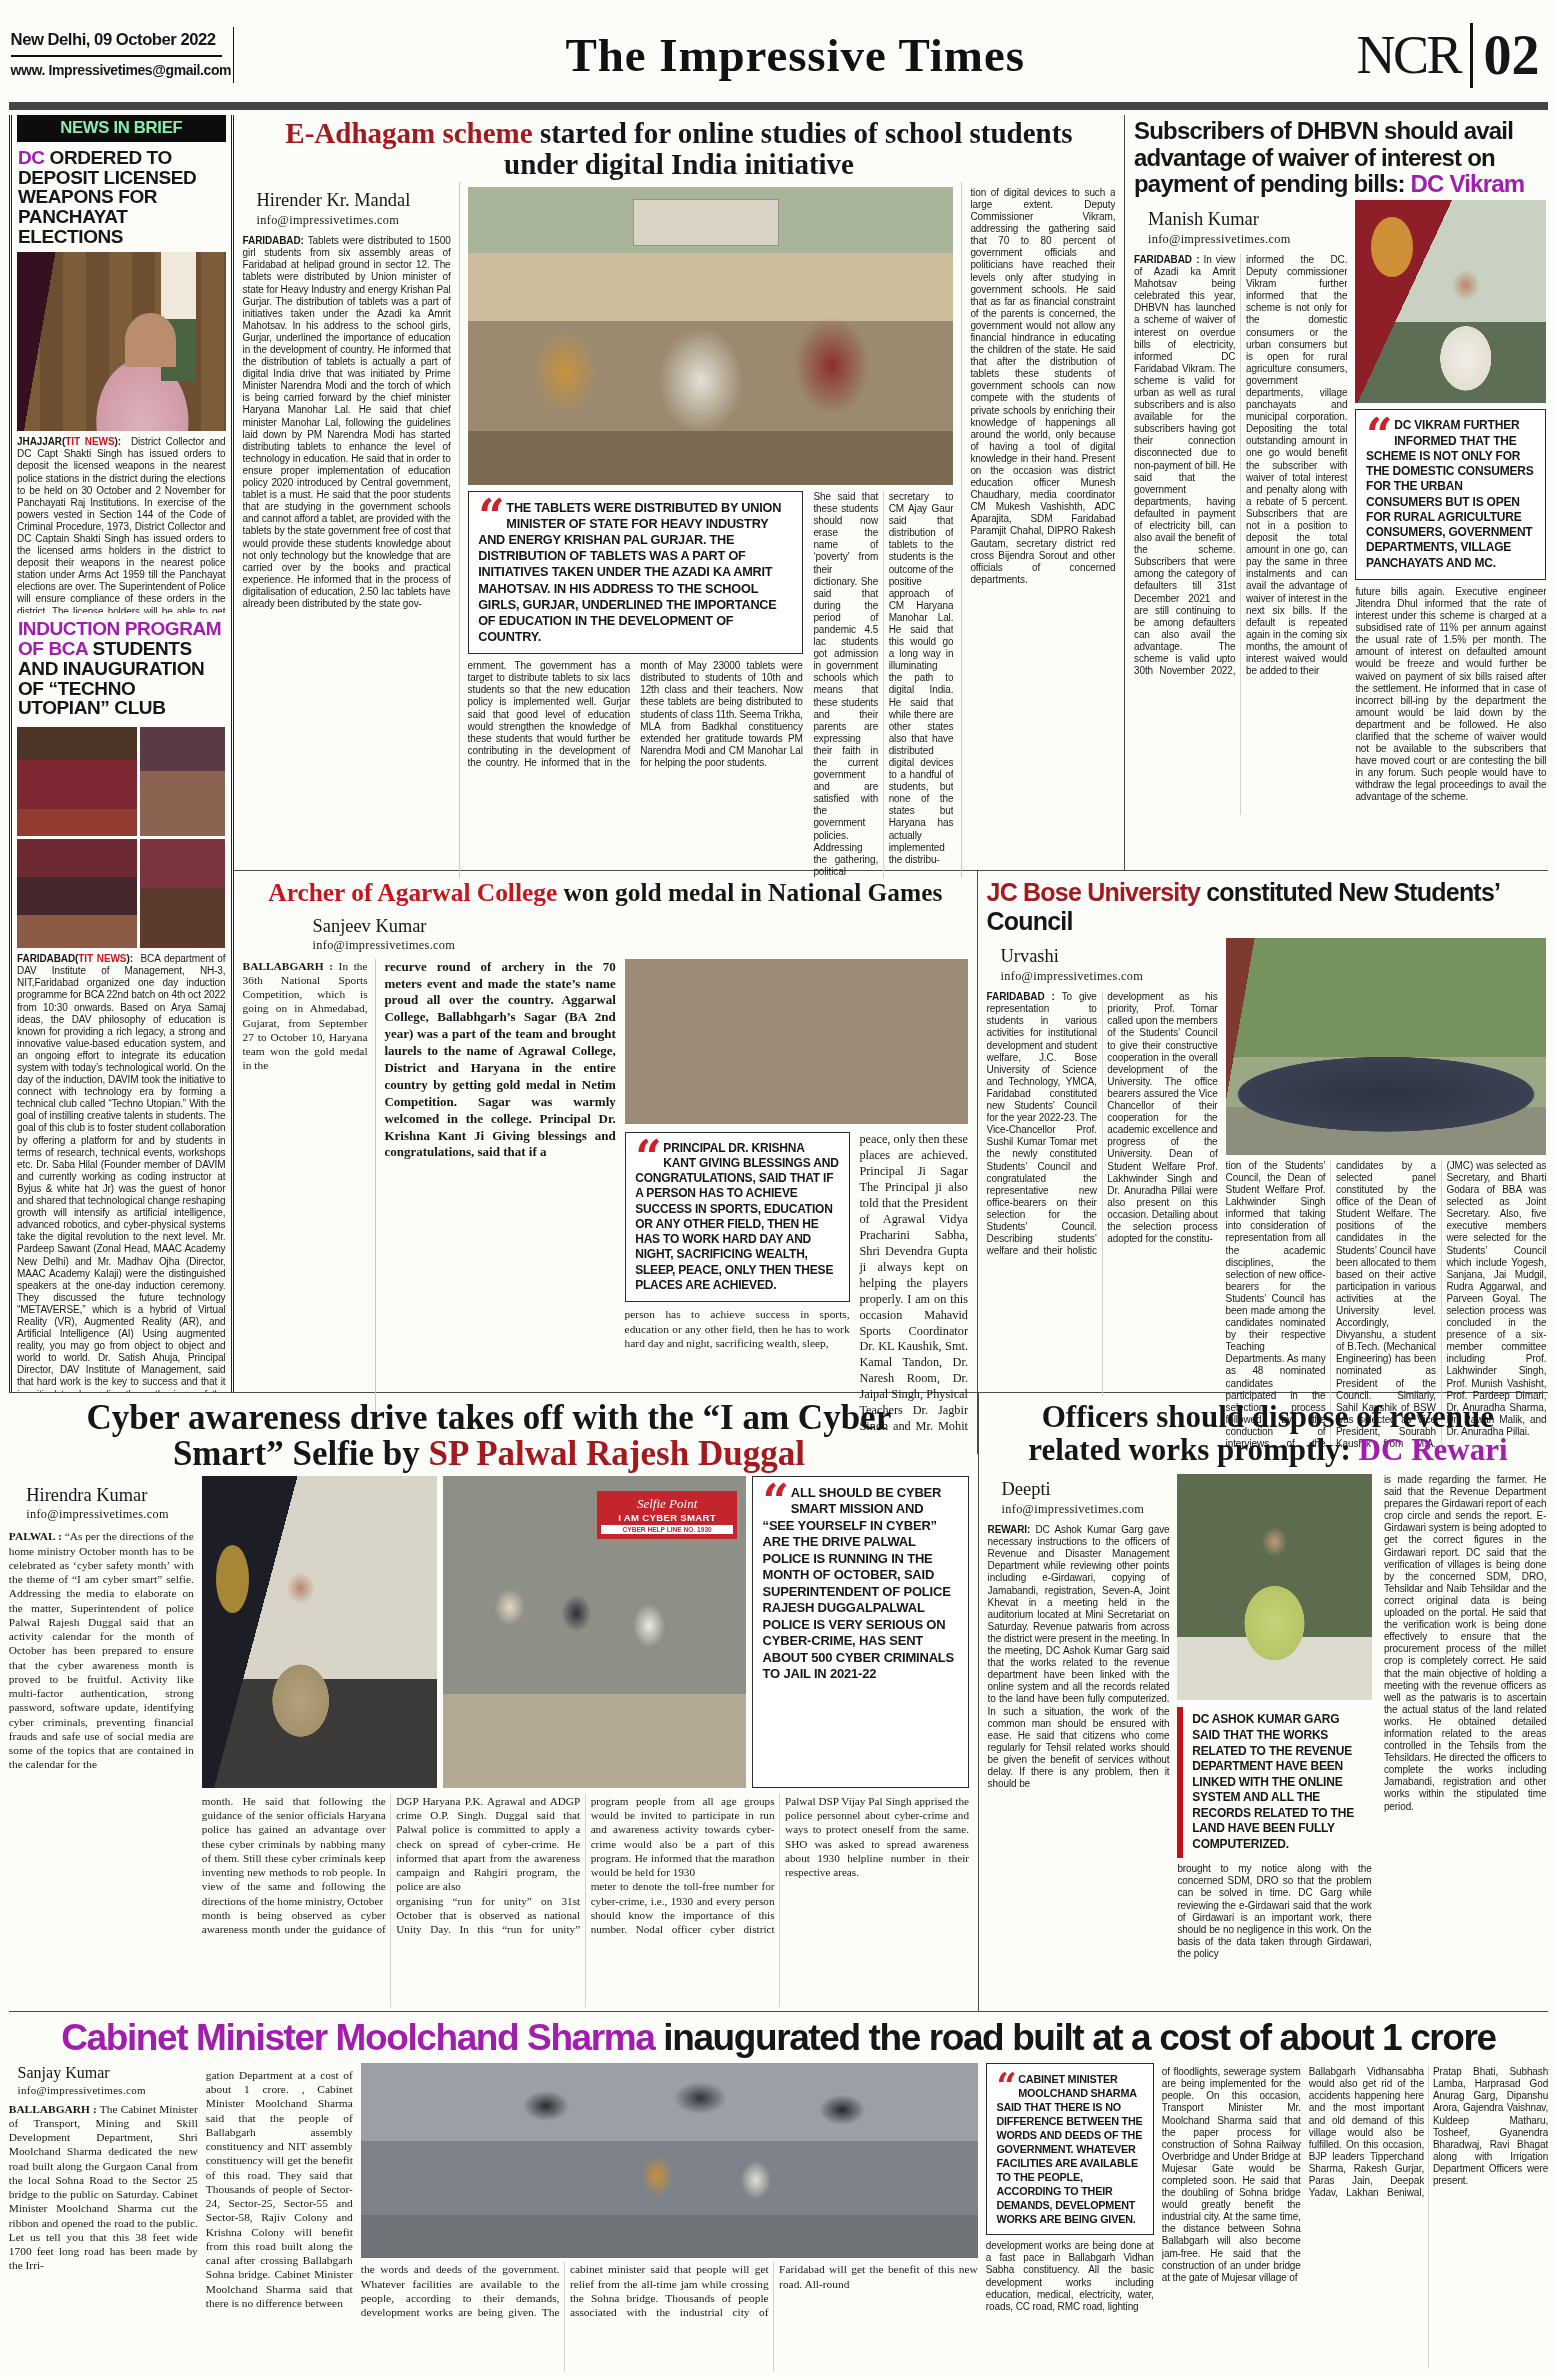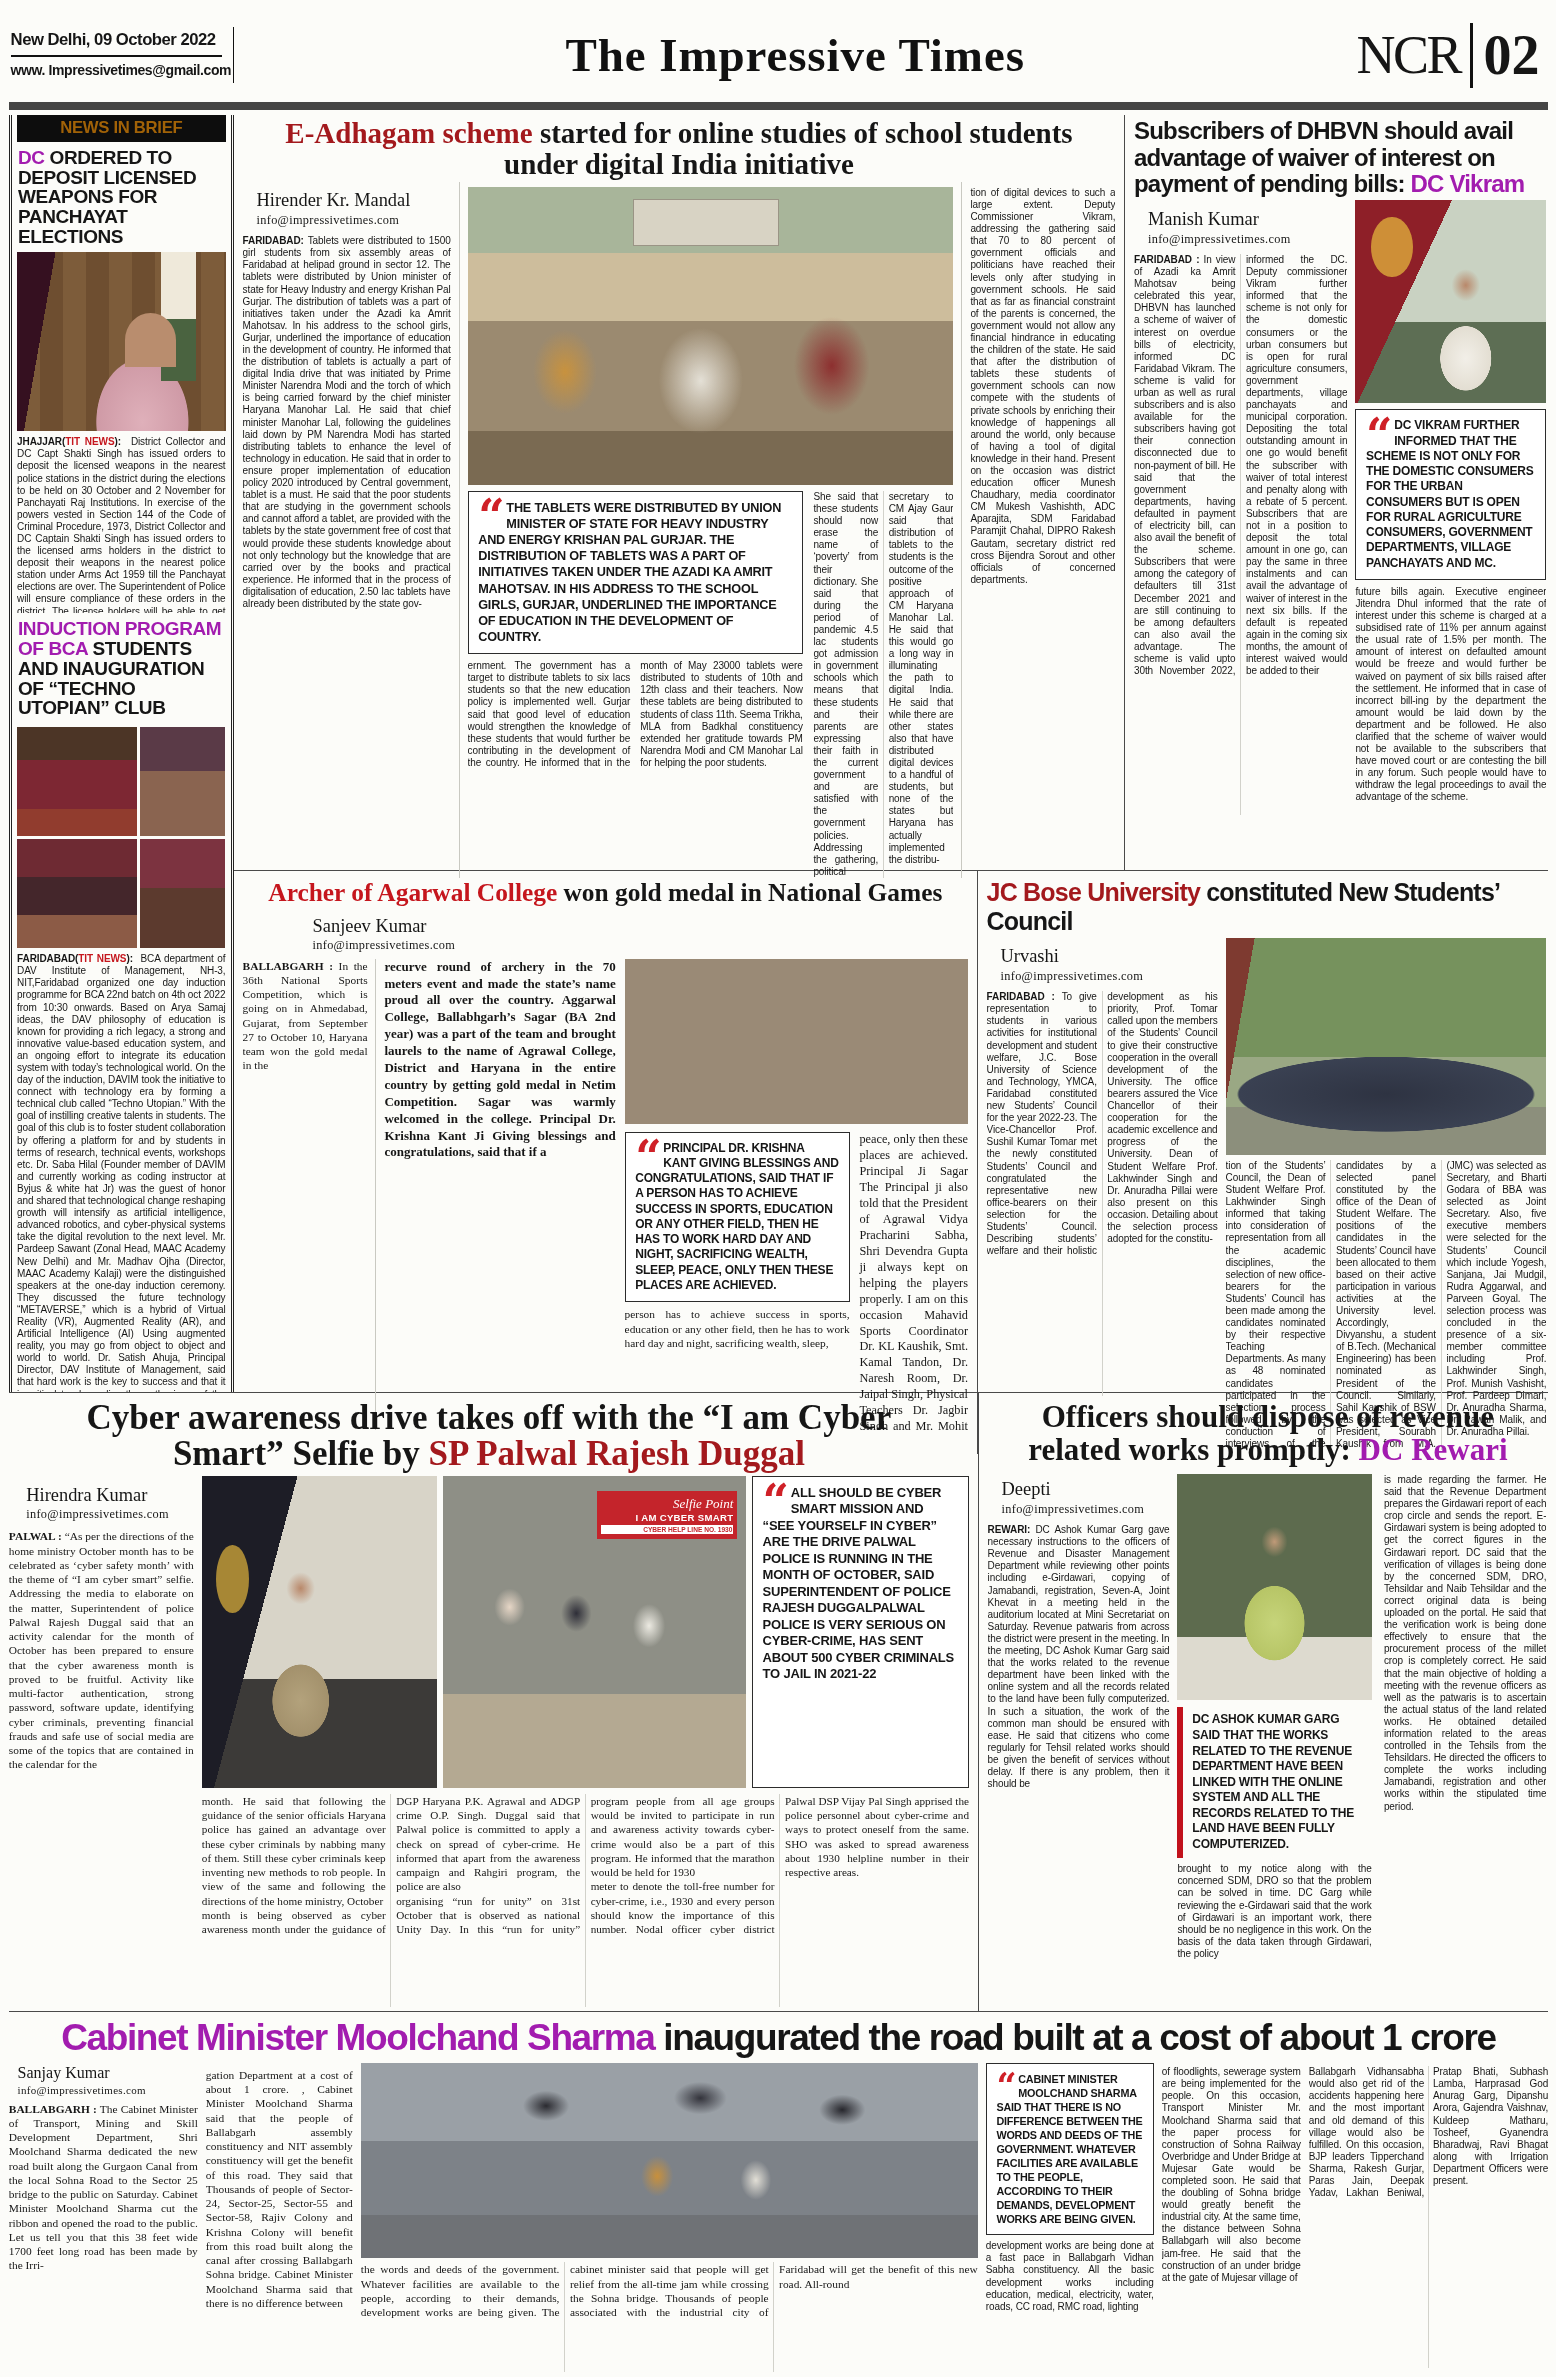--- a/index.html
+++ b/index.html
@@ -27,21 +27,21 @@
   .by-mail { font-size:12.3px; letter-spacing:0.3px; display:block; margin-top:1.8px; }
   .qbox { border:1.8px solid #2c2c2c; background:#fff; padding:8px 9.6px; font-weight:bold;
           font-size:12.7px; line-height:1.27; letter-spacing:-0.2px; overflow:hidden; }
   .qmark { float:left; color:#cf2027; font-family:"DejaVu Serif",serif; font-size:46px;
            line-height:26px; margin:3.5px 7px 0 0; letter-spacing:-5.3px; font-weight:bold; }
   .mc { column-gap:10.5px; column-rule:0.9px solid #d2d2cb; overflow:hidden; }
   .ph { position:relative; overflow:hidden; background:#9a8a76; }
   
   .upper { display:flex; height:1282px; padding:5.3px 8.8px 0 8.8px; }
   .brief { width:225px; border-left:3.5px double #222; border-right:3.5px double #222; padding:0 5.3px; overflow:hidden; }
-  .brief-bar { background:#0d0d0d; color:#a16207; font-weight:bold; font-size:16.7px; text-align:center; padding:3.5px 1.8px; letter-spacing:-0.3px; }
+  .brief-bar { background:#0d0d0d; color:#86efac; font-weight:bold; font-size:16.7px; text-align:center; padding:3.5px 1.8px; letter-spacing:-0.3px; }
   .brief-h { font-size:19px; font-weight:bold; line-height:1.04; letter-spacing:-0.4px; padding:6.1px 0.9px 5.3px 0.9px; }
   .collage { display:grid; grid-template-columns:1.4fr 1fr; grid-template-rows:1fr 1fr; gap:2.6px; height:221px; margin:3.5px 0 5.3px 0; }
   .upper-right { flex:1; display:flex; flex-direction:column; }
   .row-a { display:flex; height:756px; border-bottom:1.8px solid #4a4a4a; }
   .row-b { display:flex; flex:1; }
   
   .ea { flex:1; padding:0 8.8px 3.5px 8.8px; border-right:1.8px solid #4a4a4a; display:flex; flex-direction:column; }
   .hl-serif { font-family:"Liberation Serif",serif; font-weight:bold; text-align:center; }
   .ea-h { font-size:29px; line-height:1.06; padding:3.5px 12.3px 1.8px 12.3px; }
   .ea-grid { display:flex; flex:1; }
@@ -114,21 +114,21 @@
   .cab-mid { width:617px; display:flex; flex-direction:column; }
   .cab-mid .mc { columns:3; flex:1; margin-top:4.4px; font-family:"Liberation Serif",serif; font-size:11.4px; line-height:1.27; text-align:justify; }
   .cab-q { width:168px; display:flex; flex-direction:column; }
   .cab-q .qbox { font-size:10.8px; line-height:1.3; }
   .cab-q .t { margin-top:5.3px; flex:1; }
   .cab-c5 { width:139px; padding-top:3.5px; } .cab-c5 .t { height:302px; }
   .cab-c6 { flex:1; padding-top:3.5px; } .cab-c6 .t { columns:2; column-gap:8.8px; height:302px; }
   
   .ph-flag { position:absolute; top:0; width:17%; height:72%; background:linear-gradient(180deg,#efe9da 0 52%,#4a6340 52%); }
   .ph-figure { position:absolute; border-radius:50% 50% 0 0; }
-  .banner { position:absolute; background:#c4242b; color:#fff; text-align:right; padding:4.4px 3.5px; }
+  .banner { position:absolute; background:#c4242b; color:#fff; text-align:center; padding:4.4px 3.5px; }
   .banner .b1 { font-family:"Liberation Serif",serif; font-style:italic; font-size:13px; display:block; }
   .banner .b2 { font-size:9.6px; font-weight:bold; display:block; letter-spacing:0.3px; }
   .banner .b3 { font-size:6.6px; font-weight:bold; display:block; background:#fff; color:#c4242b; margin-top:2.6px; padding:0.9px; }
 </style>
 </head>
 <body>
 
 <header class="masthead">
   <div class="mast-left">
     <div class="mast-date">New Delhi, 09 October 2022</div>

